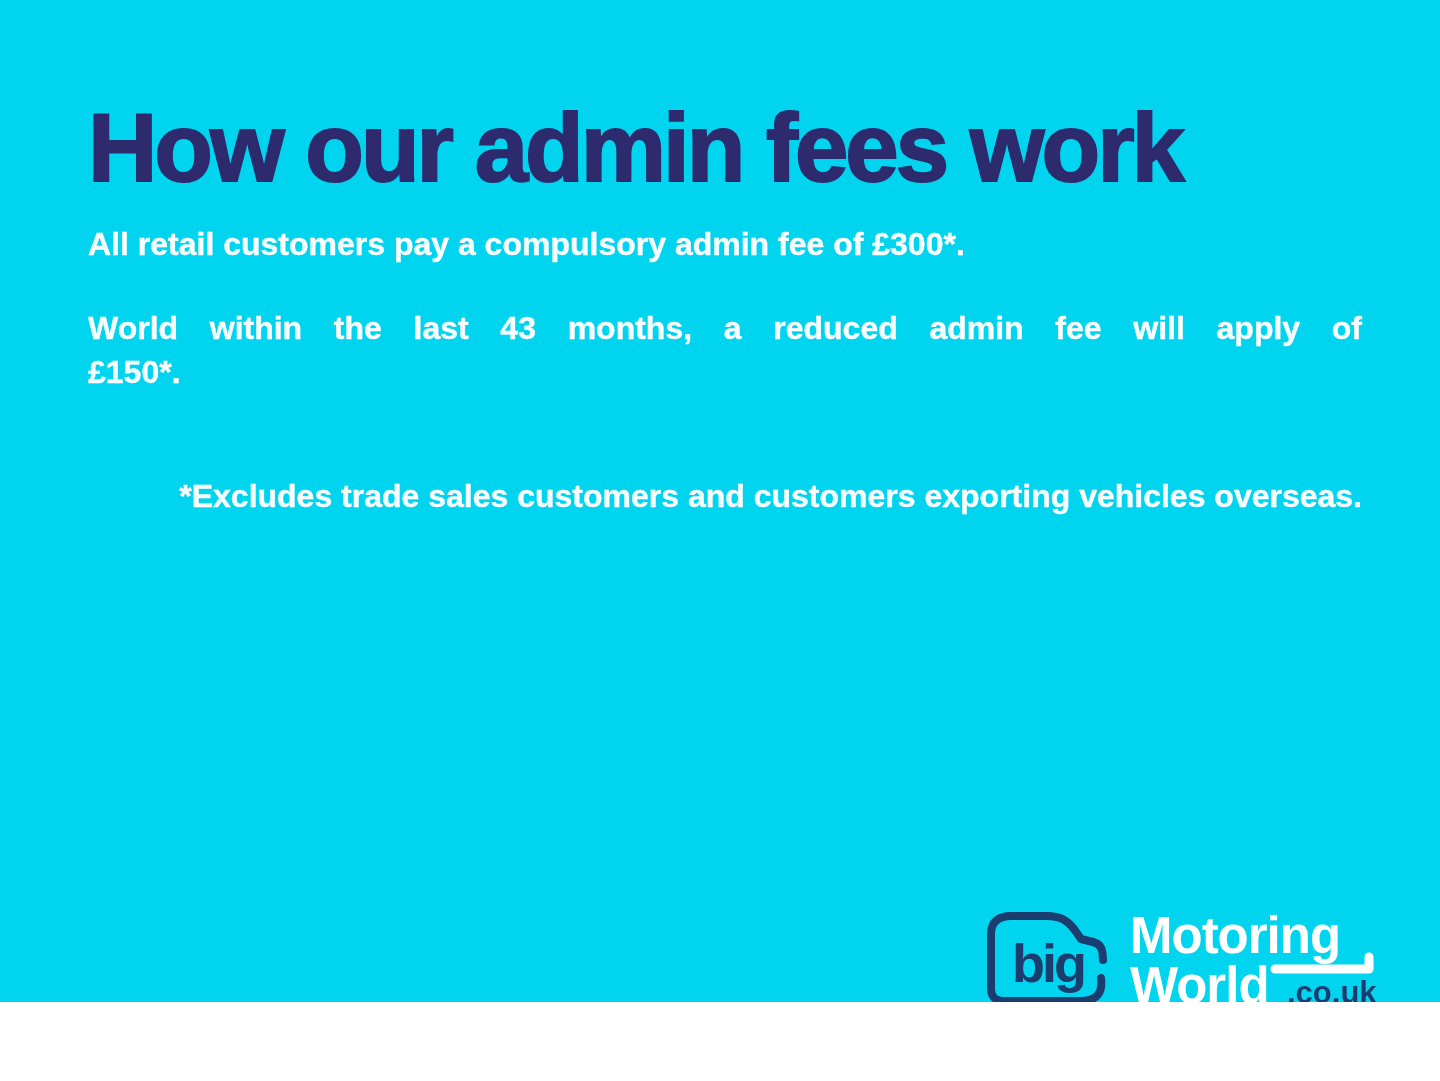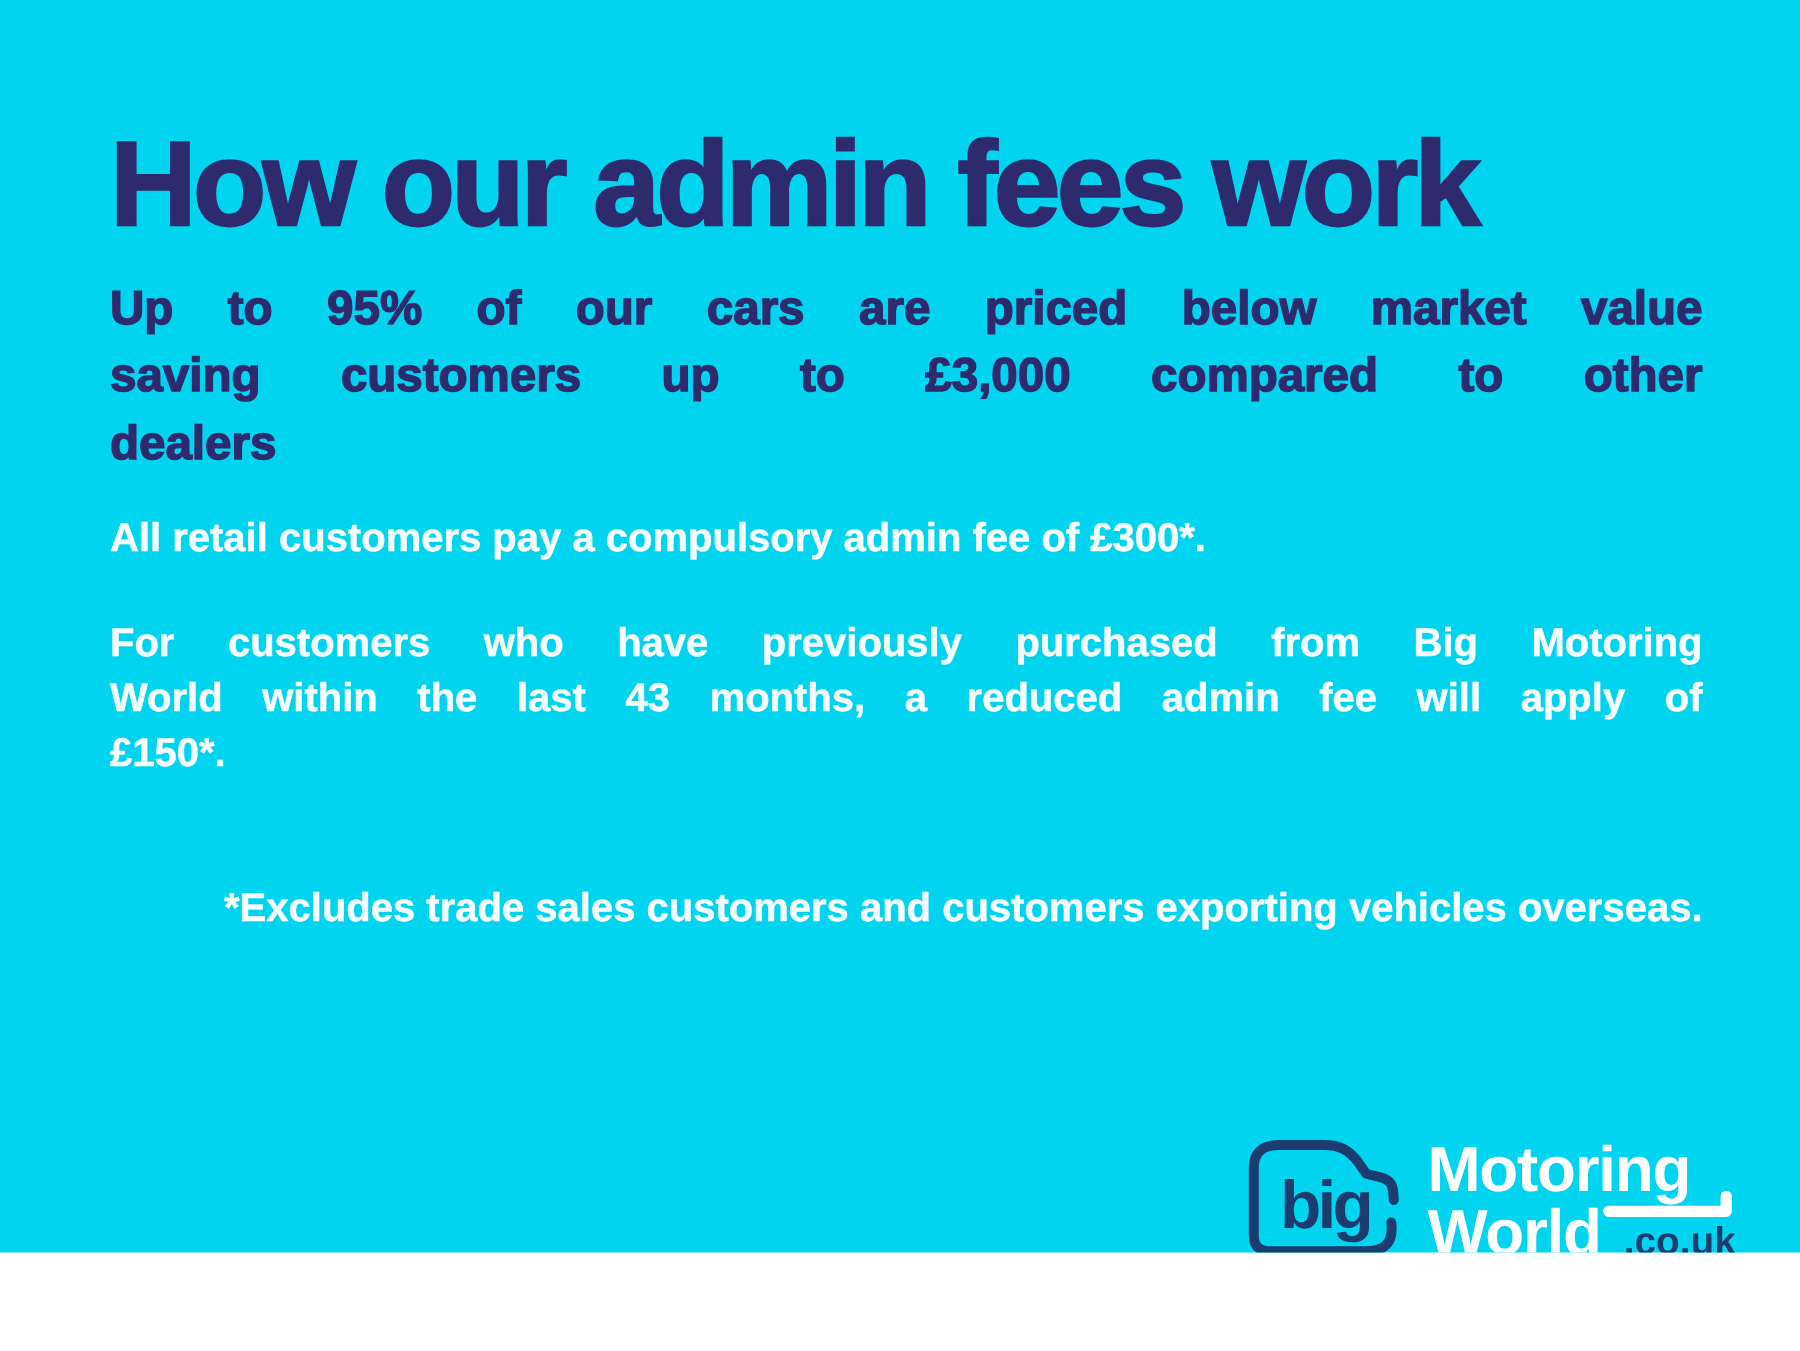--- a/index.html
+++ b/index.html
@@ -55,50 +55,44 @@
     color: #f8fdff;
     font-size: 32px;
     font-weight: bold;
     text-align: right;
     -webkit-text-stroke: 0.4px #f8fdff;
   }
 
   .logo {
     position: absolute;
     top: 900px;
-    right: 24px;
+    right: 36px;
     width: 420px;
     height: 116px;
   }
   .logo svg { display: block; width: 420px; height: 116px; }
 
   .logo-text {
     font-family: "Liberation Sans", sans-serif;
     font-weight: bold;
   }
 </style>
 </head>
 <body>
 
 <div class="canvas">
 
   <h1 class="heading">How our admin fees work</h1>
 
-  <div class="subheading">
-    <div class="jl">Up to 95% of our cars are priced below market value</div>
-    <div class="jl">saving customers up to £3,000 compared to other</div>
-    <div class="ll">dealers</div>
-  </div>
 
   <div class="body-para para-retail">
     <div class="ll">All retail customers pay a compulsory admin fee of £300*.</div>
   </div>
 
   <div class="body-para para-returning">
-    <div class="jl">For customers who have previously purchased from Big Motoring</div>
     <div class="jl">World within the last 43 months, a reduced admin fee will apply of</div>
     <div class="ll">£150*.</div>
   </div>
 
 
   <div class="footnote">*Excludes trade sales customers and customers exporting vehicles overseas.</div>
 
   <div class="logo">
     <svg viewBox="0 0 420 116" xmlns="http://www.w3.org/2000/svg">
 

